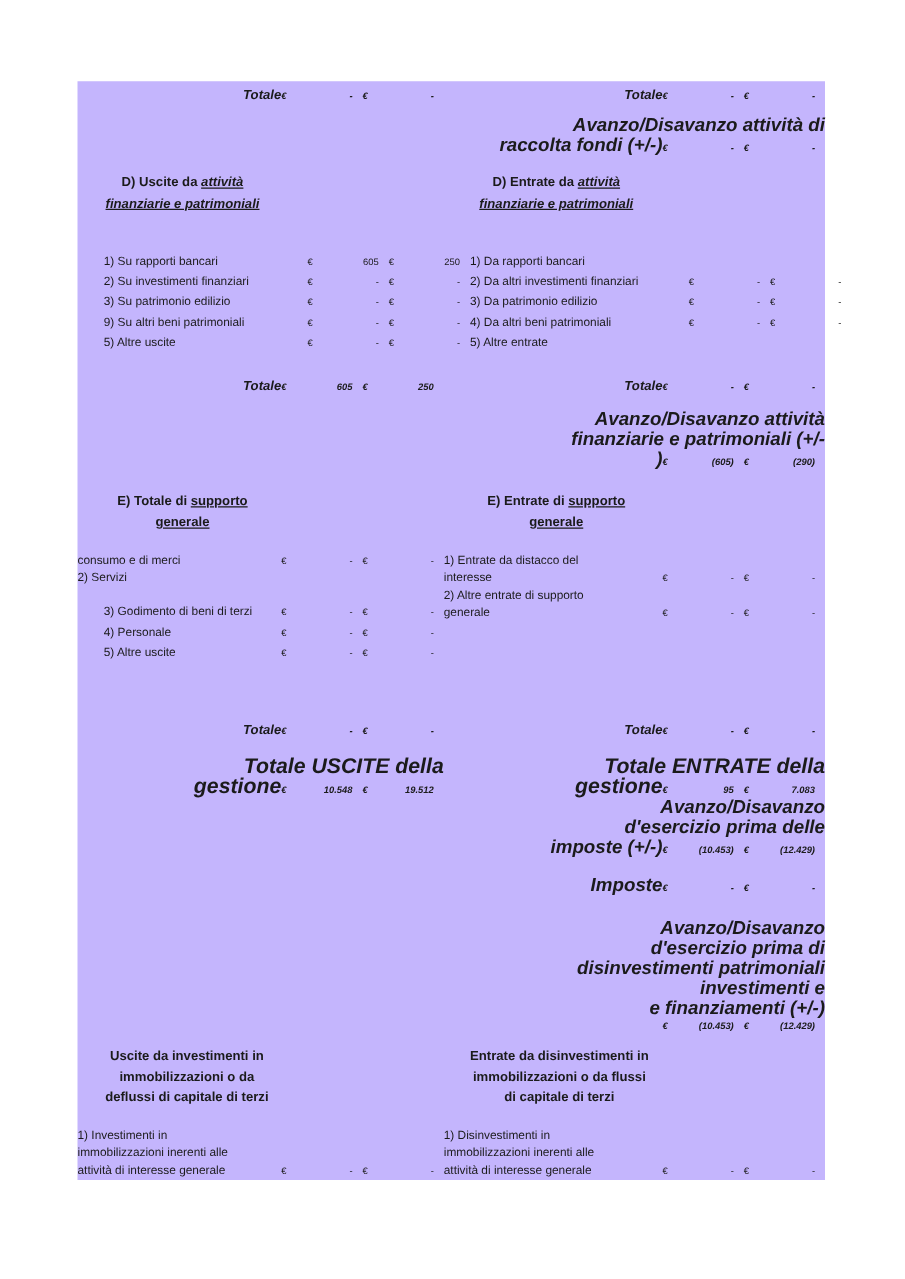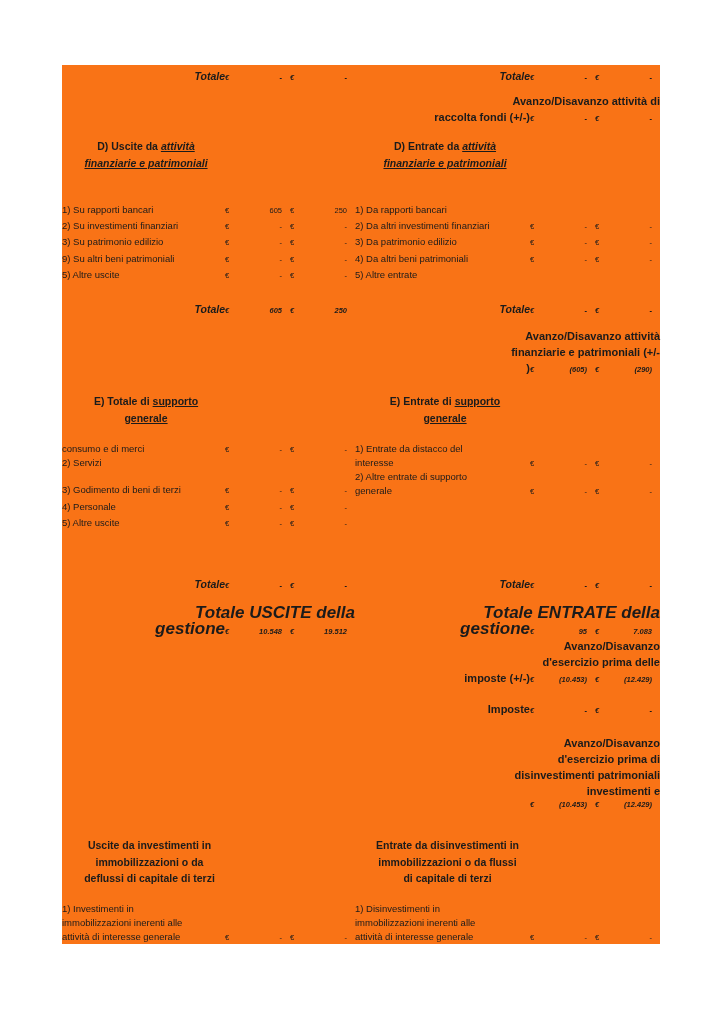--- a/index.html
+++ b/index.html
@@ -8,21 +8,21 @@
     position: relative;
     background: #ffffff;
     font-family: "Liberation Sans", sans-serif;
     color: #1b1b1b;
     overflow: hidden;
   }
   .sheet {
     position: absolute;
     left: 62px; top: 65px;
     width: 598px; height: 879px;
-    background: #f97316;
+    background: #c4b5fd;
   }
   .r { position: absolute; left: 0; width: 100%; display: flex; }
   .blk { position: absolute; }
   .h { display: flex; align-items: baseline; }
   .h.L { width: 293px; }
   .h.R { width: 305px; }
   .lbl { flex: 1; font-size: 9.5px; line-height: 13px; }
   .line { font-size: 9.5px; line-height: 13.5px; }
   .n { font-size: 7.5px; line-height: 12px; }
   .eur { width: 14px; text-align: left; }
@@ -30,22 +30,22 @@
   .gapc { width: 8px; }
   .padr { width: 8px; }
   .fr { display: flex; align-items: baseline; }
   .tot { font-size: 10.5px; font-weight: bold; font-style: italic; line-height: 14px; }
   .bi { font-weight: bold; font-style: italic; }
   .right { text-align: right; }
   .hdr { position: absolute; text-align: center; font-weight: bold; font-size: 10.5px; line-height: 17px; }
   .hdr .it { font-style: italic; }
   .u { text-decoration: underline; }
   .big { font-size: 17px; font-weight: bold; font-style: italic; line-height: 16px; }
-  .mid { font-size: 11px; font-weight: bold; line-height: 16px; }
-  .itemrow { height: 16.5px; }
+  .mid { font-size: 15px; font-weight: bold; font-style: italic; line-height: 16px; }
+  .itemrow { height: 16.5px; margin-left: 21px; }
   .bhdr { position: absolute; text-align: center; font-weight: bold; font-size: 10.5px; line-height: 16.5px; }
 </style>
 </head>
 <body>
 
 <div class="sheet">
 
   <div class="r" style="top:4px">
     <div class="h L">
       <div class="lbl tot right">Totale</div>
@@ -370,20 +370,21 @@
       <div class="v2 n bi">-</div>
       <div class="padr"></div>
     </div>
   </div>
 
   <div class="blk" style="top:670px; left:293px; width:305px">
     <div class="mid right">Avanzo/Disavanzo</div>
     <div class="mid right">d'esercizio prima di</div>
     <div class="mid right">disinvestimenti patrimoniali</div>
     <div class="mid right">investimenti e</div>
+    <div class="mid right">e finanziamenti (+/-)</div>
     <div class="fr">
       <div class="lbl"></div>
       <div class="eur n bi">€</div>
       <div class="v1 n bi">(10.453)</div>
       <div class="gapc"></div>
       <div class="eur n bi">€</div>
       <div class="v2 n bi">(12.429)</div>
       <div class="padr"></div>
     </div>
   </div>

